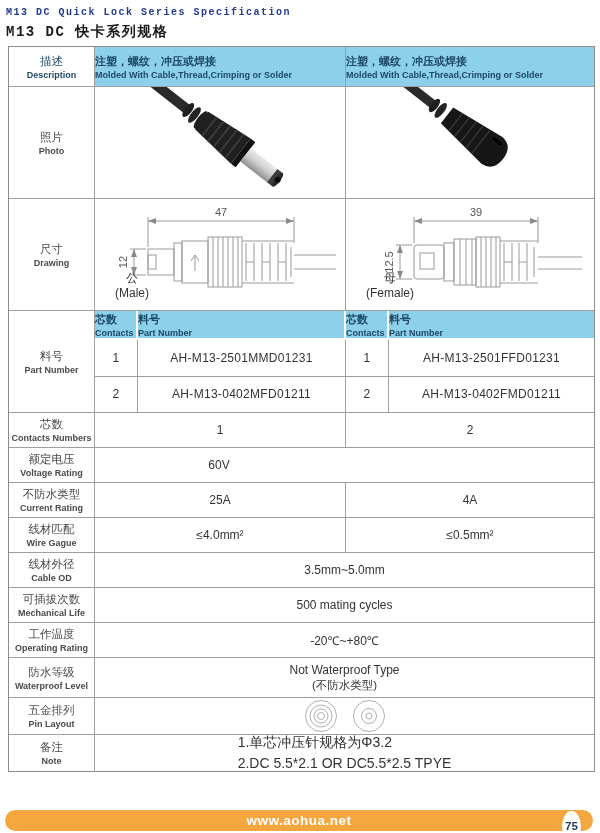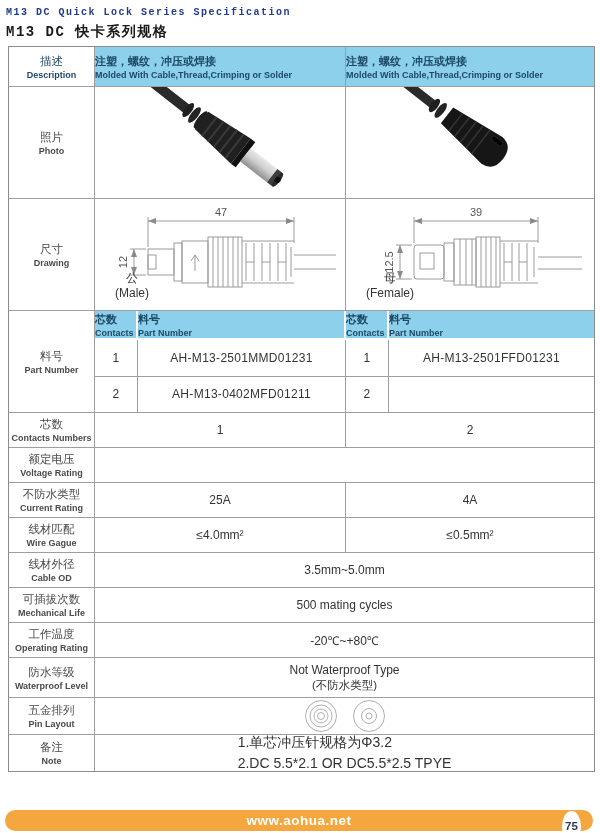--- a/index.html
+++ b/index.html
@@ -287,38 +287,40 @@
         <div class="part-row">
           <div class="cell pc1">1</div>
           <div class="cell pc2">AH-M13-2501MMD01231</div>
           <div class="cell pc3">1</div>
           <div class="cell pc4">AH-M13-2501FFD01231</div>
         </div>
         <div class="part-row">
           <div class="cell pc1">2</div>
           <div class="cell pc2">AH-M13-0402MFD01211</div>
           <div class="cell pc3">2</div>
+          <div class="cell pc4">AH-M13-0402FMD01211</div>
         </div>
       </div>
     </div>
 
     <div class="row h35">
       <div class="cell lbl">
         <span class="cn">芯数</span>
         <span class="en">Contacts Numbers</span>
       </div>
       <div class="cell c1 val">1</div>
       <div class="cell c2 val">2</div>
     </div>
 
     <div class="row h35">
       <div class="cell lbl">
         <span class="cn">额定电压</span>
         <span class="en">Voltage Rating</span>
       </div>
+      <div class="cell c2 val">60V</div>
     </div>
 
     <div class="row h35">
       <div class="cell lbl">
         <span class="cn">不防水类型</span>
         <span class="en">Current Rating</span>
       </div>
       <div class="cell c1 val">25A</div>
       <div class="cell c2 val">4A</div>
     </div>

